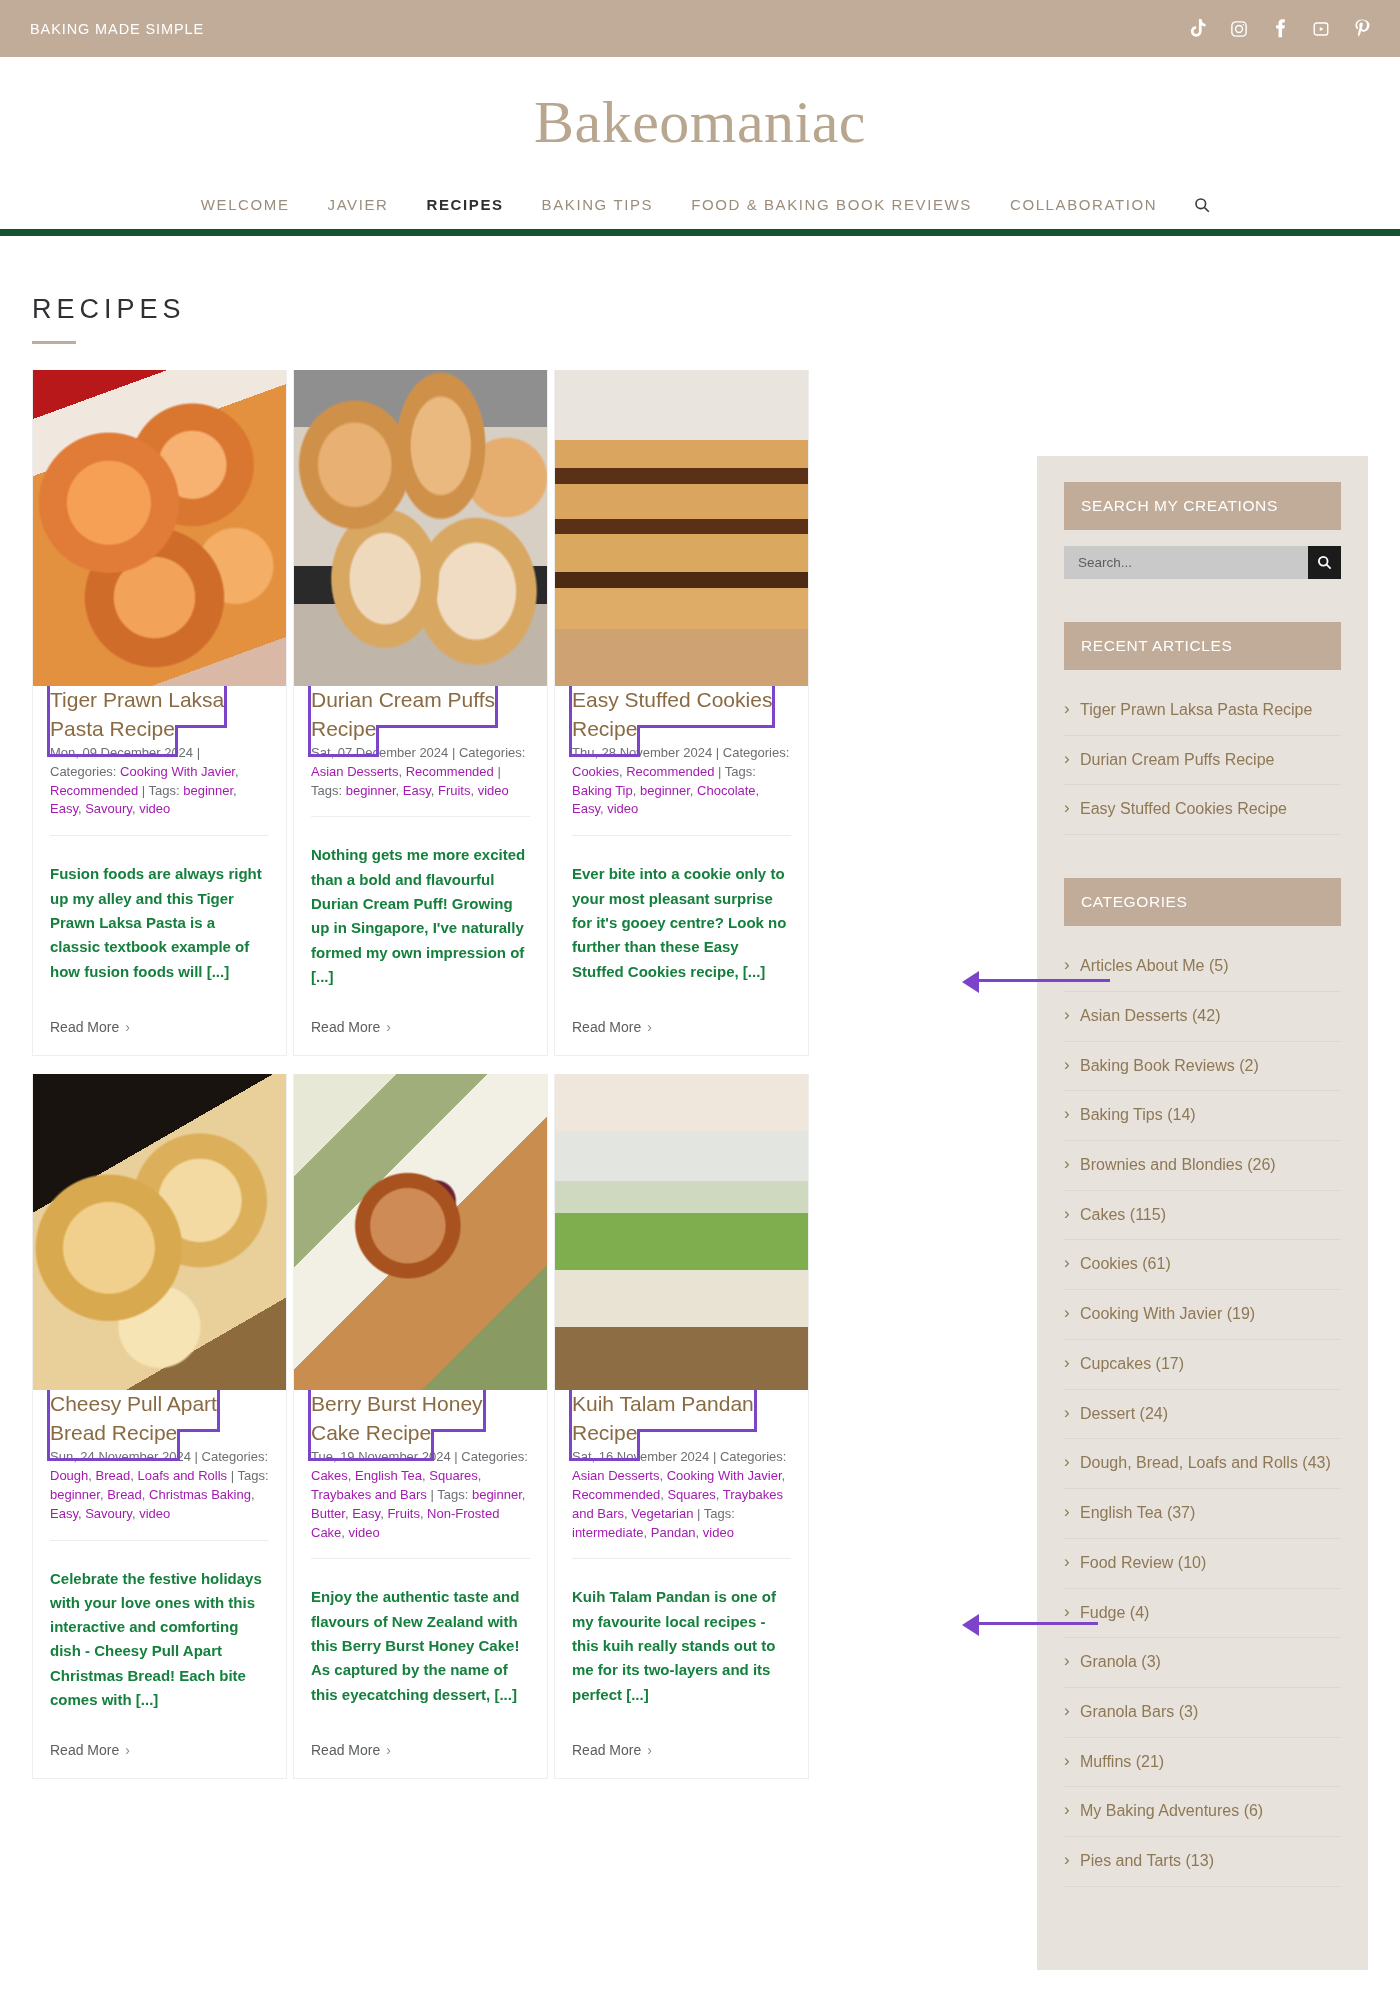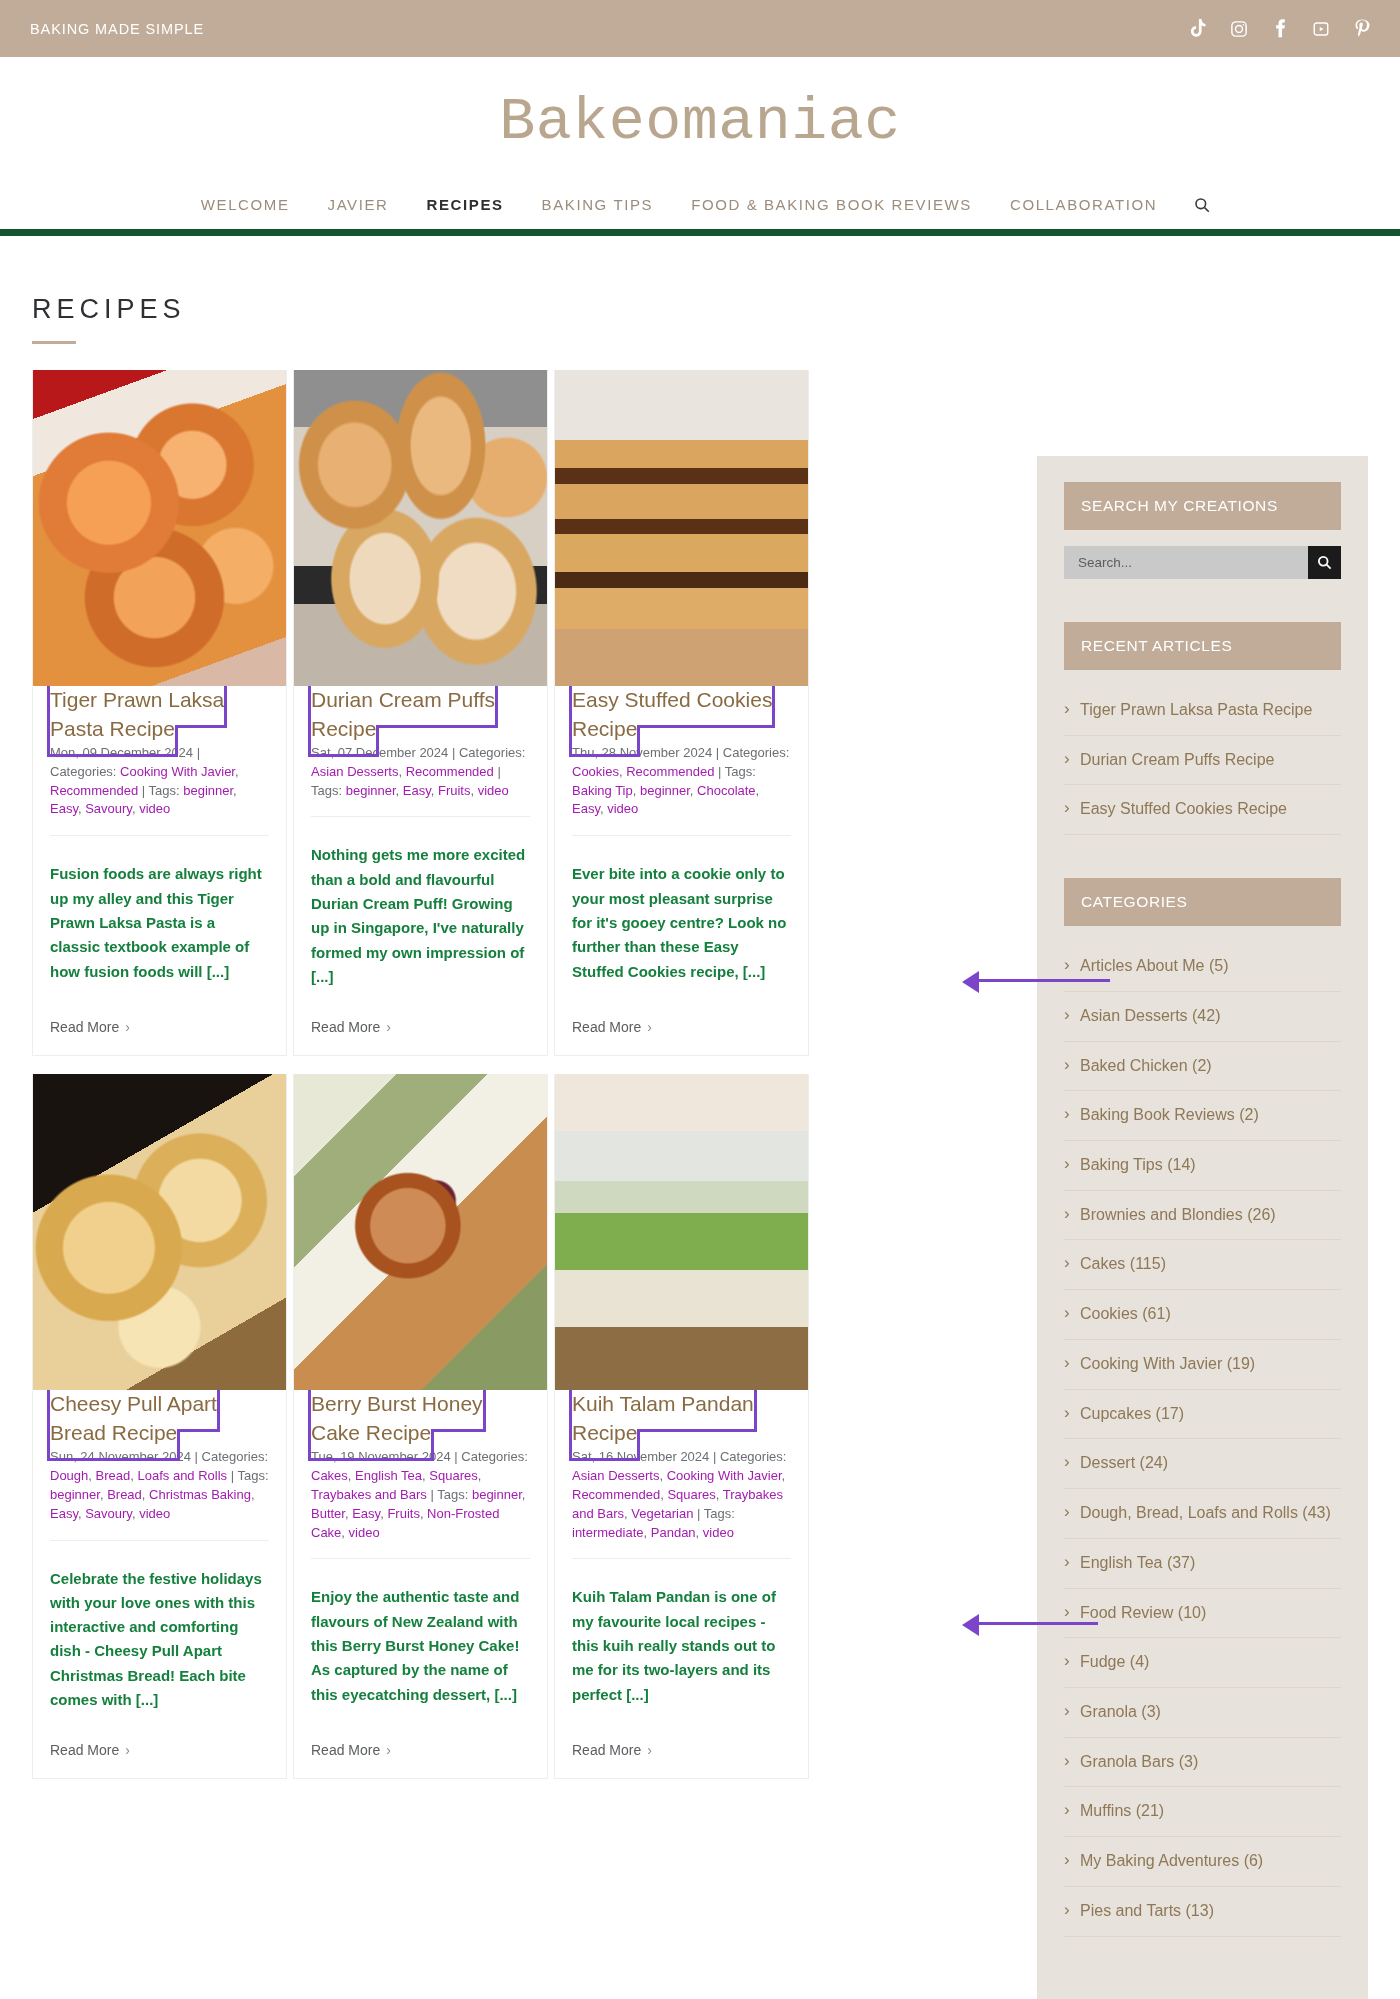--- a/index.html
+++ b/index.html
@@ -34,21 +34,21 @@
   }
   .social-icon svg { display: block; }
 
   
   .brand-wrap {
     background: #ffffff;
     padding: 34px 0 26px 0;
     text-align: center;
   }
   .brand-title {
-    font-family: Liberation Mono, monospace;
+    font-family: Liberation Serif, serif;
     font-size: 60px;
     font-weight: 400;
     color: #b6a characters;
     color: #b8a characters;
     color: #b9a68f;
     letter-spacing: 0.5px;
     line-height: 1.05;
   }
 
   
@@ -385,23 +385,20 @@
     <div class="widget">
       <div class="widget-head">CATEGORIES</div>
       <ul class="side-list" id="categories-list">
           <li>
             <a class="side-link">Articles About Me (5)</a>
           </li>
           <li>
             <a class="side-link">Asian Desserts (42)</a>
           </li>
           <li>
-            <a class="side-link">Baked Chicken (2)</a>
-          </li>
-          <li>
             <a class="side-link">Baking Book Reviews (2)</a>
           </li>
           <li>
             <a class="side-link">Baking Tips (14)</a>
           </li>
           <li>
             <a class="side-link">Brownies and Blondies (26)</a>
           </li>
           <li>
             <a class="side-link">Cakes (115)</a>

